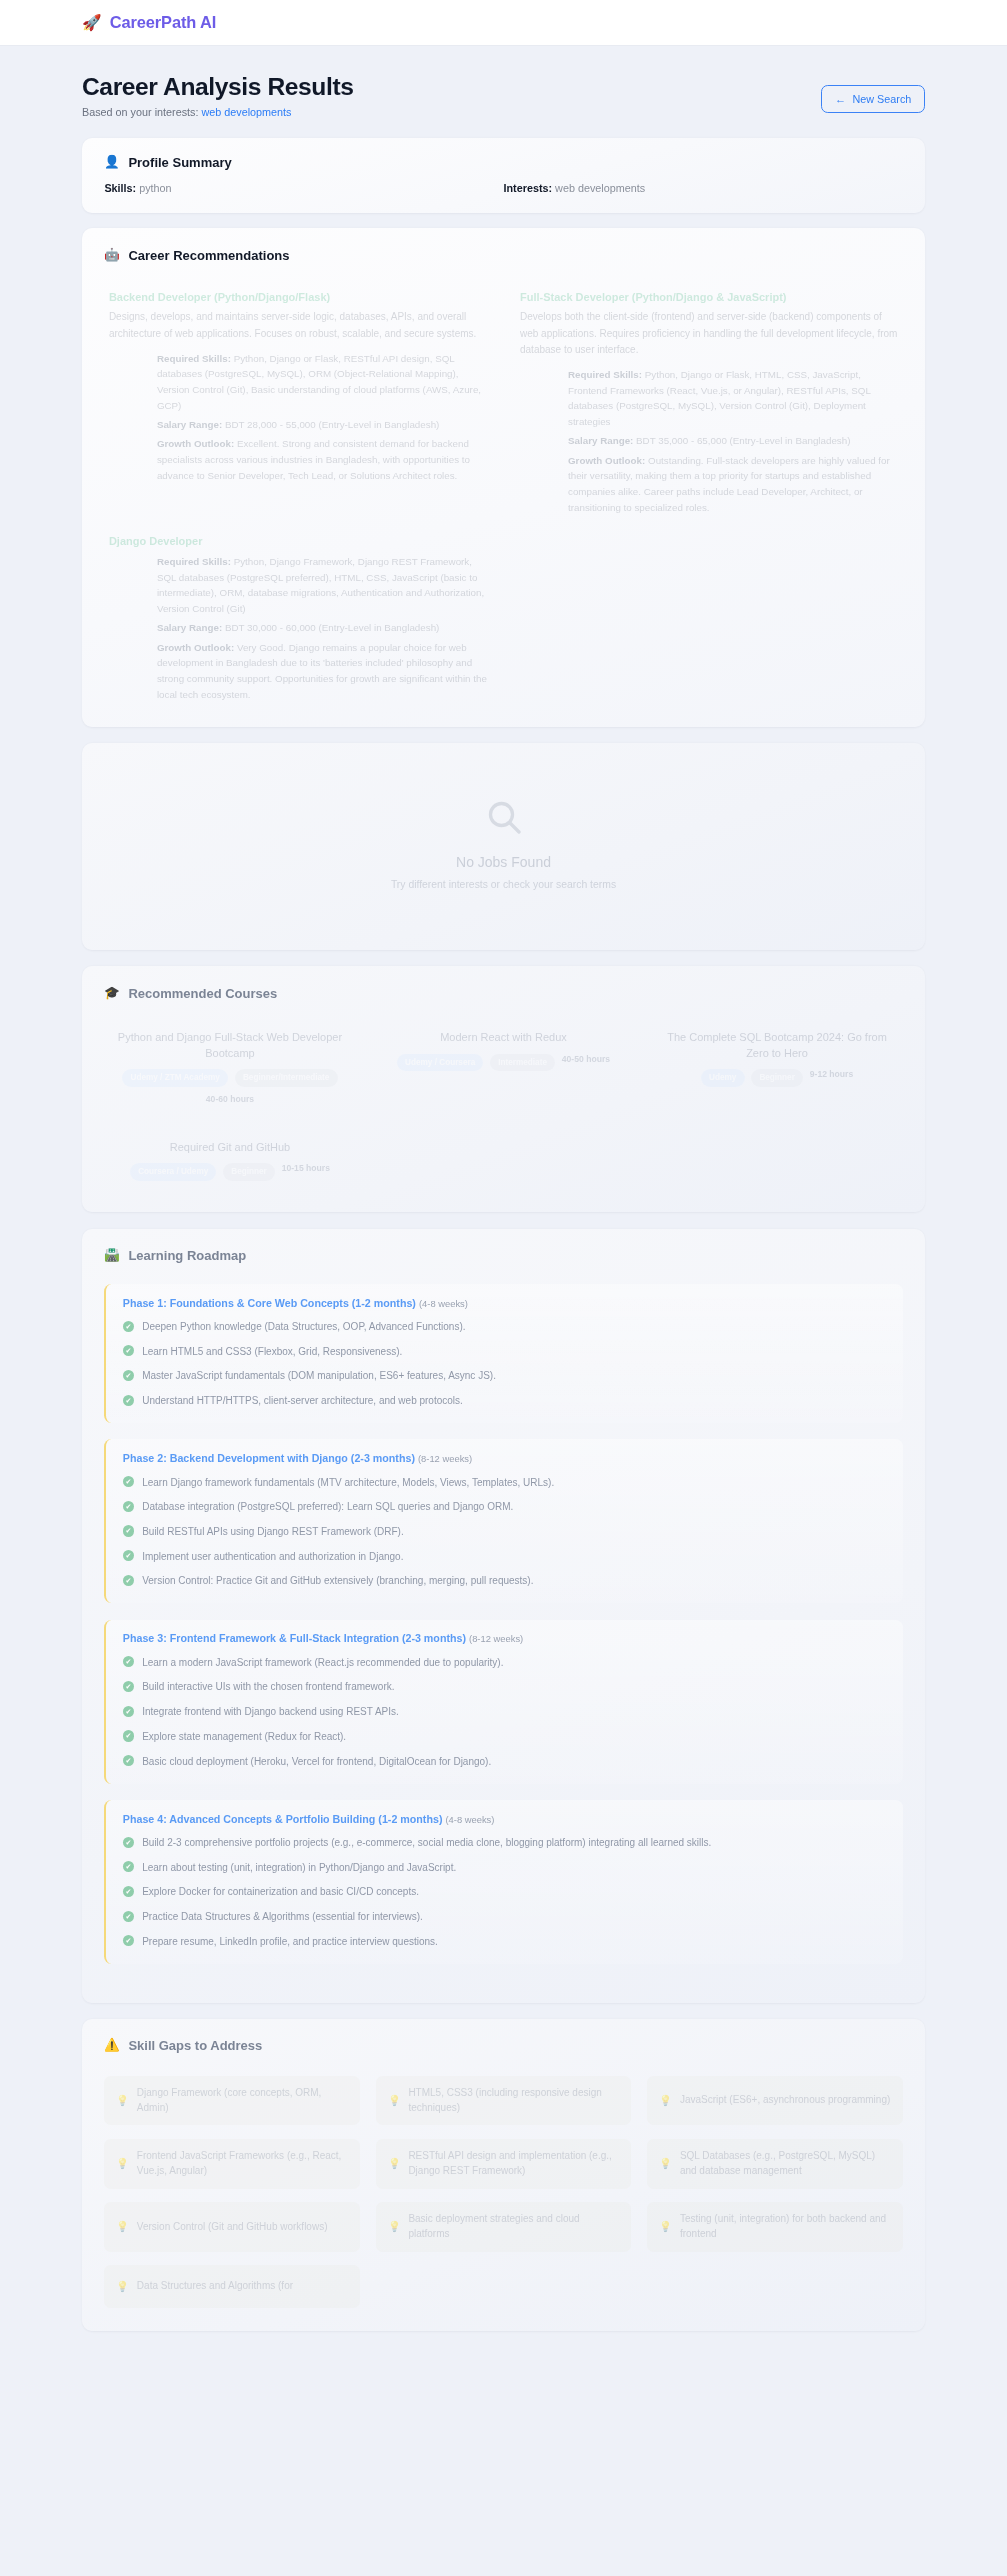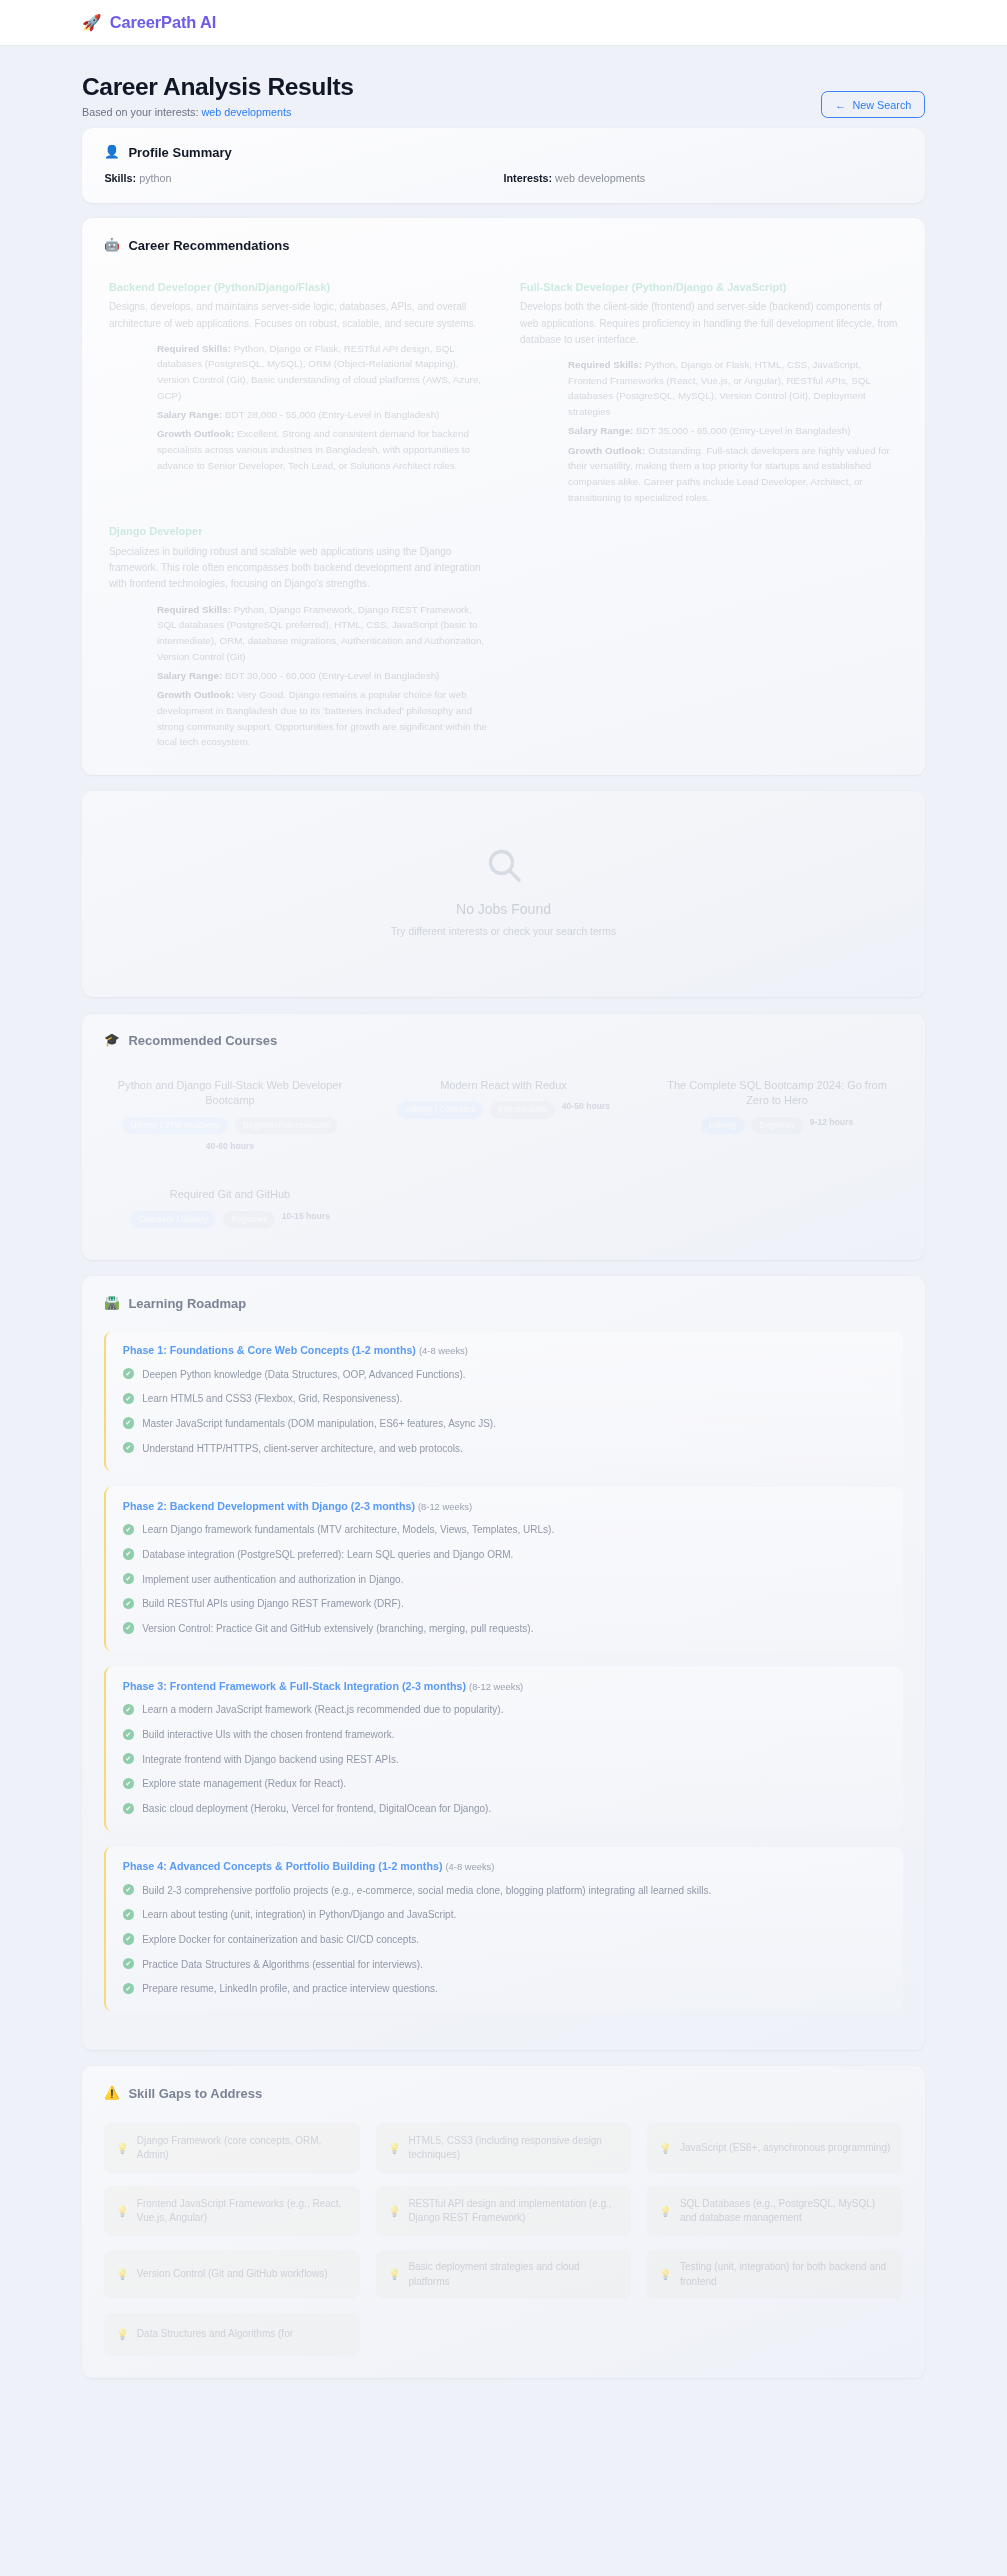--- a/index.html
+++ b/index.html
@@ -30,23 +30,23 @@
     color: #6d5ce7;
     letter-spacing: -0.1px;
   }
 
   
   .page { padding: 0 82px; }
 
   .page-head {
     display: flex;
     justify-content: space-between;
-    align-items: flex-end;
+    align-items: center;
     padding-top: 27px;
-    padding-bottom: 10px;
+    padding-bottom: 20px;
   }
   .page-title {
     font-size: 24.6px;
     font-weight: 800;
     color: #101828;
     letter-spacing: -0.4px;
     line-height: 1.15;
   }
   .page-sub {
     margin-top: 5.2px;
@@ -318,21 +318,20 @@
       <div class="rec-card">
         <div class="rec-title">Full-Stack Developer (Python/Django &amp; JavaScript)</div>
         <div class="rec-desc">Develops both the client-side (frontend) and server-side (backend) components of web applications. Requires proficiency in handling the full development lifecycle, from database to user interface.</div>
         <div class="rec-line"><b>Required Skills:</b> <span>Python, Django or Flask, HTML, CSS, JavaScript, Frontend Frameworks (React, Vue.js, or Angular), RESTful APIs, SQL databases (PostgreSQL, MySQL), Version Control (Git), Deployment strategies</span></div>
         <div class="rec-line"><b>Salary Range:</b> <span>BDT 35,000 - 65,000 (Entry-Level in Bangladesh)</span></div>
         <div class="rec-line"><b>Growth Outlook:</b> <span>Outstanding. Full-stack developers are highly valued for their versatility, making them a top priority for startups and established companies alike. Career paths include Lead Developer, Architect, or transitioning to specialized roles.</span></div>
       </div>
 
       <div class="rec-card">
         <div class="rec-title">Django Developer</div>
-        <div class="rec-desc">Specializes in building robust and scalable web applications using the Django framework. This role often encompasses both backend development and integration with frontend technologies, focusing on Django's strengths.</div>
         <div class="rec-line"><b>Required Skills:</b> <span>Python, Django Framework, Django REST Framework, SQL databases (PostgreSQL preferred), HTML, CSS, JavaScript (basic to intermediate), ORM, database migrations, Authentication and Authorization, Version Control (Git)</span></div>
         <div class="rec-line"><b>Salary Range:</b> <span>BDT 30,000 - 60,000 (Entry-Level in Bangladesh)</span></div>
         <div class="rec-line"><b>Growth Outlook:</b> <span>Very Good. Django remains a popular choice for web development in Bangladesh due to its 'batteries included' philosophy and strong community support. Opportunities for growth are significant within the local tech ecosystem.</span></div>
       </div>
 
     </div>
   </div>
 
   <div class="card" style="padding:0;">
     <div class="nojobs">
@@ -429,25 +428,25 @@
         <div class="step">
             <span class="check">✔</span>
             <span>Learn Django framework fundamentals (MTV architecture, Models, Views, Templates, URLs).</span>
           </div>
         <div class="step">
             <span class="check">✔</span>
             <span>Database integration (PostgreSQL preferred): Learn SQL queries and Django ORM.</span>
           </div>
         <div class="step">
             <span class="check">✔</span>
+            <span>Build RESTful APIs using Django REST Framework (DRF).</span>
+          </div>
+        <div class="step">
+            <span class="check">✔</span>
             <span>Implement user authentication and authorization in Django.</span>
-          </div>
-        <div class="step">
-            <span class="check">✔</span>
-            <span>Build RESTful APIs using Django REST Framework (DRF).</span>
           </div>
         <div class="step">
             <span class="check">✔</span>
             <span>Version Control: Practice Git and GitHub extensively (branching, merging, pull requests).</span>
           </div>
       </div>
 
       <div class="phase">
         <div class="phase-title">
           <span>Phase 3: Frontend Framework &amp; Full-Stack Integration (2-3 months)</span>

